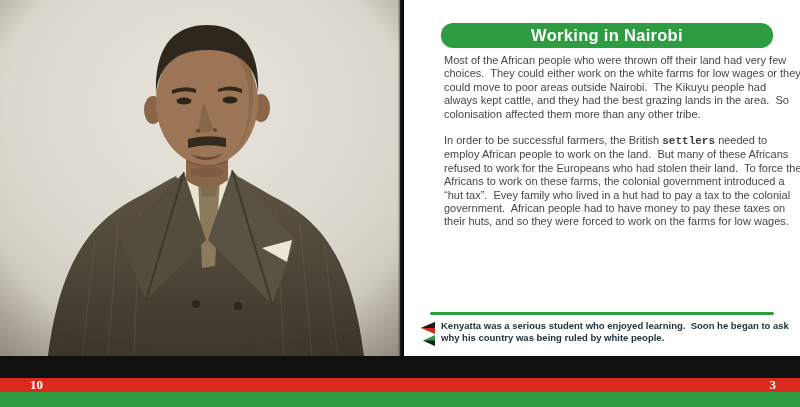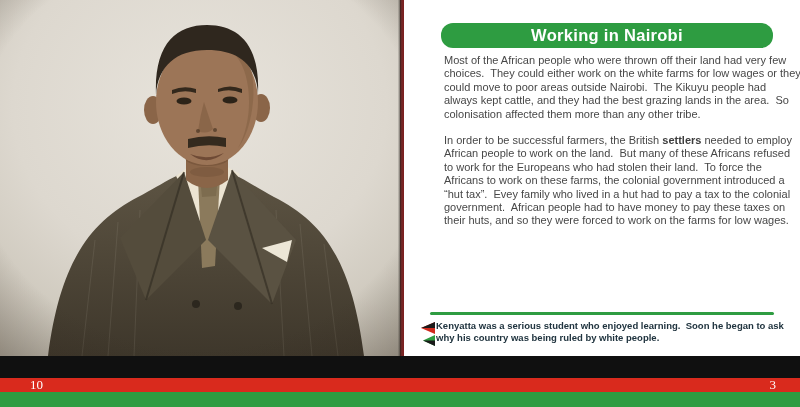--- a/index.html
+++ b/index.html
@@ -1,19 +1,19 @@
 <!DOCTYPE html>
 <html><head>
 <meta charset="utf-8">
 <style>
   * { margin: 0; padding: 0; box-sizing: border-box; }
   html, body { width: 800px; height: 407px; background: #ffffff; overflow: hidden; }
   body { font-family: "Liberation Sans", "DejaVu Sans", sans-serif; position: relative; }
 
-  .spread { position: absolute; inset: 0; width: 800px; height: 407px; background: #7f1d1d; border-radius: 18px; }
+  .spread { position: absolute; inset: 0; width: 800px; height: 407px; background: #000000; border-radius: 18px; }
 
   
   .left-page { position: absolute; left: 0; top: 0; width: 400px; height: 356px; }
   .left-page svg { display: block; width: 400px; height: 356px; }
 
   
   .gutter {
     position: absolute; left: 398px; top: 0; width: 6px; height: 356px;
     background: linear-gradient(to right,
       rgba(0,0,0,0.04), rgba(40,35,30,0.65) 40%, rgba(80,75,70,0.25) 62%, rgba(0,0,0,0) 100%);
@@ -27,44 +27,44 @@
     background: #2e9c41; border-radius: 12px;
     display: flex; align-items: center; justify-content: center;
     color: #ffffff; font-weight: bold; font-size: 16.5px; letter-spacing: 0.3px;
   }
 
   .body-text {
     position: absolute; left: 40px; top: 54px; width: 358px;
     color: #474747; font-size: 11px; line-height: 13.4px;
   }
   .body-text p { margin: 0 0 13px 0; white-space: pre-wrap; }
-  .body-text .bold-term { font-weight: bold; color: #3d3d3d; }
+  .body-text .bold-term { font-weight: bold; color: #3d3d3d; font-family: Liberation Mono, monospace; }
 
   .caption-rule {
     position: absolute; left: 26px; top: 312px; width: 344px; height: 3px;
     background: #2e9c41; border-radius: 2px;
   }
 
-  .caption { position: absolute; left: 17px; top: 320px; width: 372px; display: flex; }
+  .caption { position: absolute; left: 17px; top: 320px; width: 372px; display: flex; gap: 5px; }
   .caption-icon { flex: 0 0 auto; margin-top: 2px; }
   .caption-text {
     color: #20343f; font-weight: bold; font-size: 9.5px; line-height: 11.5px;
     white-space: pre-wrap;
   }
 
   
   .stripe { position: absolute; left: 0; width: 800px; }
   .stripe-black { top: 356px; height: 22px; background: #101010; }
   .stripe-red   { top: 378px; height: 14px; background: #d92a1d; }
   .stripe-green { top: 392px; height: 15px; background: #2e9c41; }
 
   .page-number {
     position: absolute; top: 377px; height: 15px; line-height: 15px;
     color: #ffffff; font-family: "Liberation Serif", "DejaVu Serif", serif;
-    font-weight: normal; font-size: 13px;
+    font-weight: bold; font-size: 13px;
   }
   .page-number.left  { left: 30px; }
   .page-number.right { right: 24px; }
 </style>
 </head>
 <body>
 
 <div class="spread">
 
   <div class="left-page">

